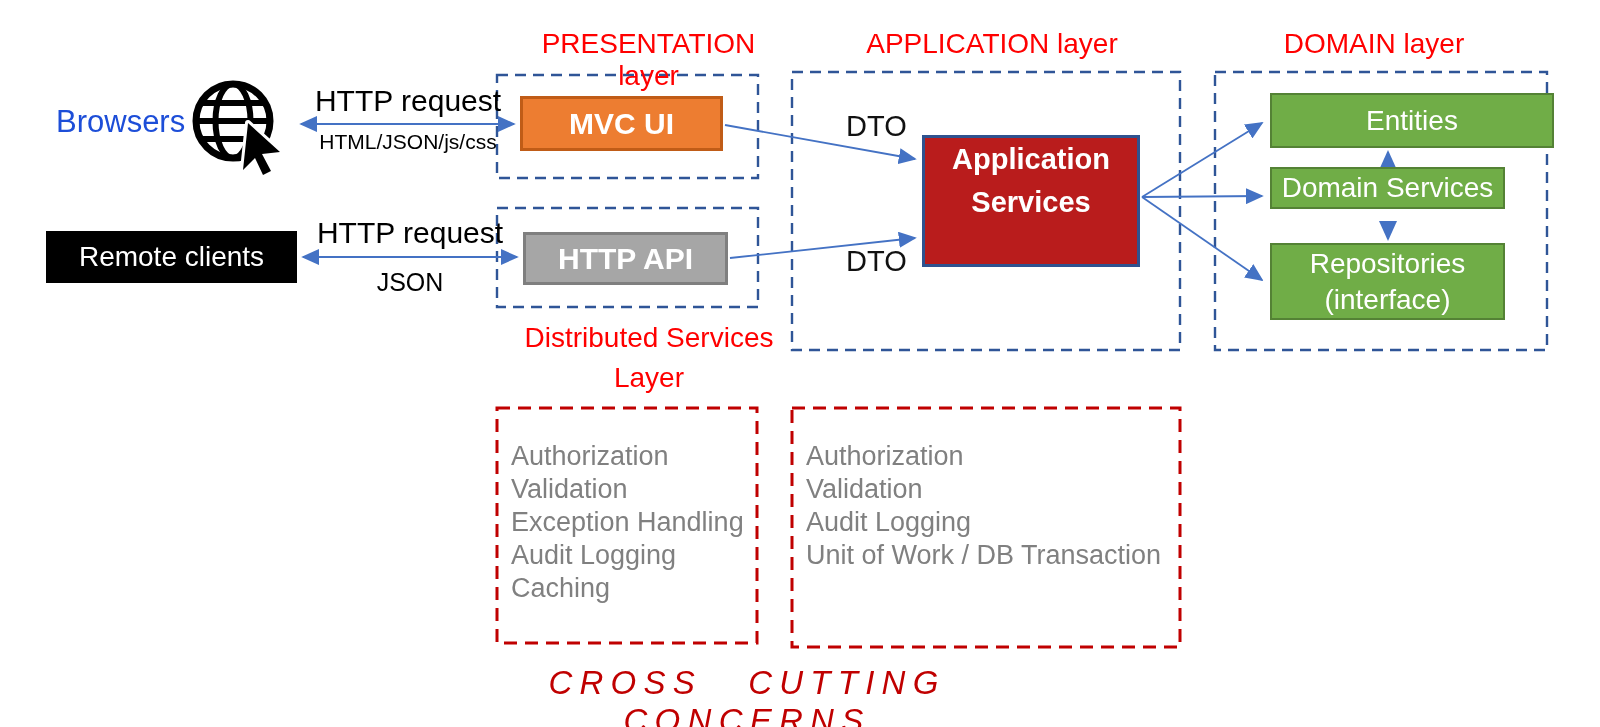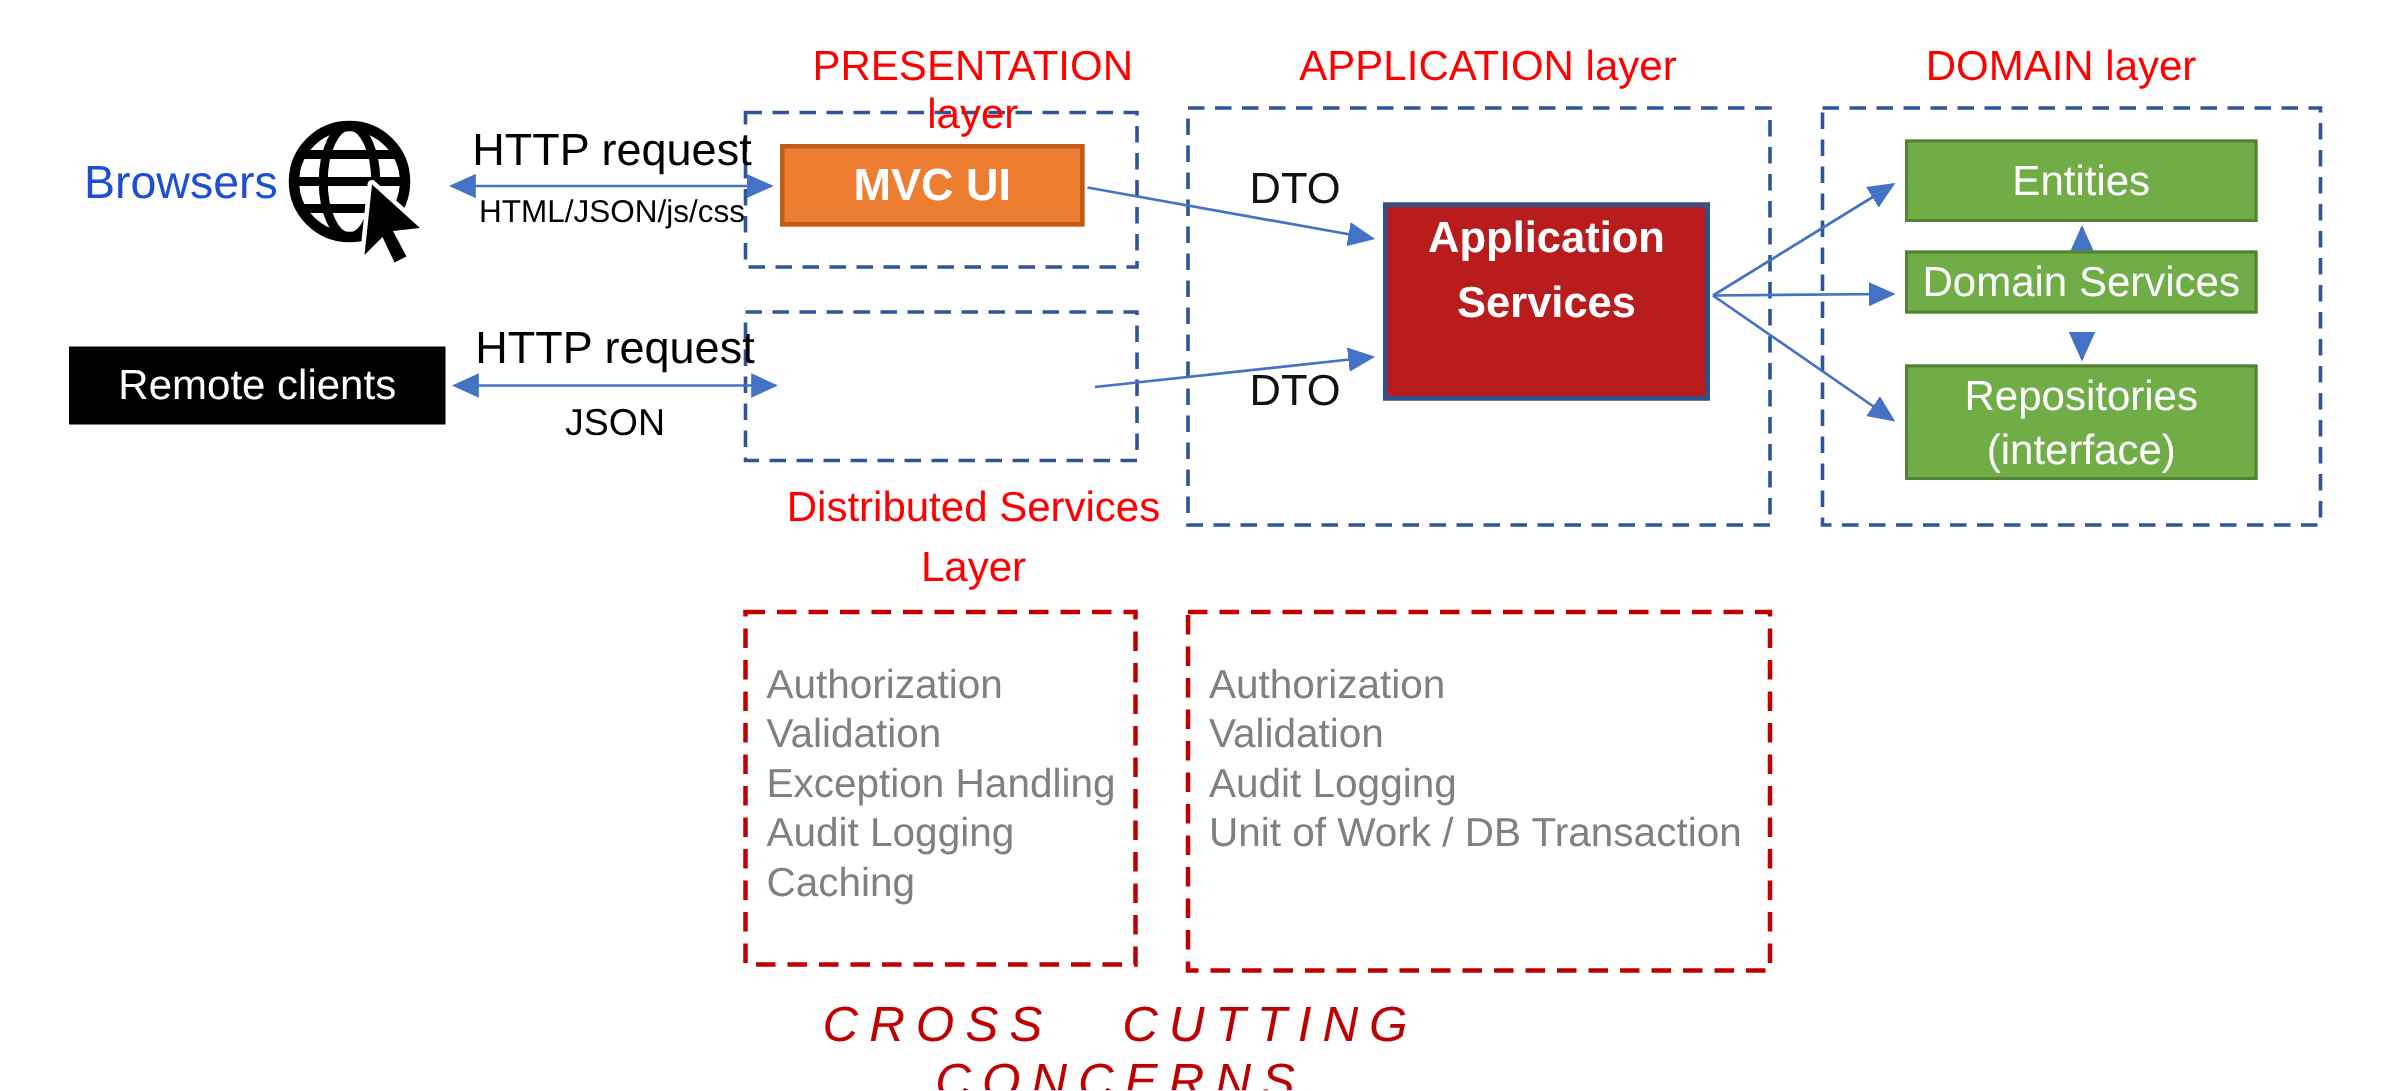--- a/index.html
+++ b/index.html
@@ -40,25 +40,25 @@
   .api-box span{color:#fff;font-weight:bold;font-size:30px;}
 
   .app-box{left:922px;top:135px;width:218px;height:132px;background:#b91c1c;
            border:3px solid #2F528F;box-sizing:border-box;
            display:flex;align-items:flex-start;justify-content:center;}
   .app-box span{color:#fff;font-weight:bold;font-size:29px;line-height:43px;text-align:center;}
 
   .green-box{background:#70AD47;border:2px solid #548235;box-sizing:border-box;
              display:flex;align-items:center;justify-content:center;}
   .green-box span{color:#fff;font-size:28px;line-height:36px;text-align:center;}
-  .entities-box{left:1270px;top:93px;width:235px;height:55px;}
+  .entities-box{left:1270px;top:93px;width:284px;height:55px;}
   .domain-services-box{left:1270px;top:167px;width:235px;height:42px;}
   .repositories-box{left:1270px;top:243px;width:235px;height:77px;}
 
-  .dto{font-size:29px;color:#111;}
+  .dto{font-size:29px;color:#111;margin-left:13px;}
   .dto-top{left:833px;top:110px;}
   .dto-bottom{left:833px;top:245px;}
 
   .cc-list{color:#808080;font-size:27px;line-height:33px;}
   .cc-left-list{left:511px;top:440px;width:240px;}
   .cc-right-list{left:806px;top:440px;width:370px;}
 
   .cc-footer{left:507px;top:664px;width:480px;color:#C00000;font-size:33px;
              font-style:italic;letter-spacing:0.22em;word-spacing:0.9em;}
 </style>
@@ -116,20 +116,23 @@
 
   <div class="abs layer-title center presentation-title">PRESENTATION layer</div>
   <div class="abs layer-title center application-title">APPLICATION layer</div>
   <div class="abs layer-title center domain-title">DOMAIN layer</div>
   <div class="abs layer-title center prelines distributed-title">Distributed Services
 Layer</div>
 
   <div class="abs mvc-box">
     <span>MVC UI</span>
   </div>
+  <div class="abs api-box">
+    <span>HTTP API</span>
+  </div>
   <div class="abs app-box">
     <span class="prelines">Application
 Services</span>
   </div>
   <div class="abs green-box entities-box">
     <span>Entities</span>
   </div>
   <div class="abs green-box domain-services-box">
     <span>Domain Services</span>
   </div>

